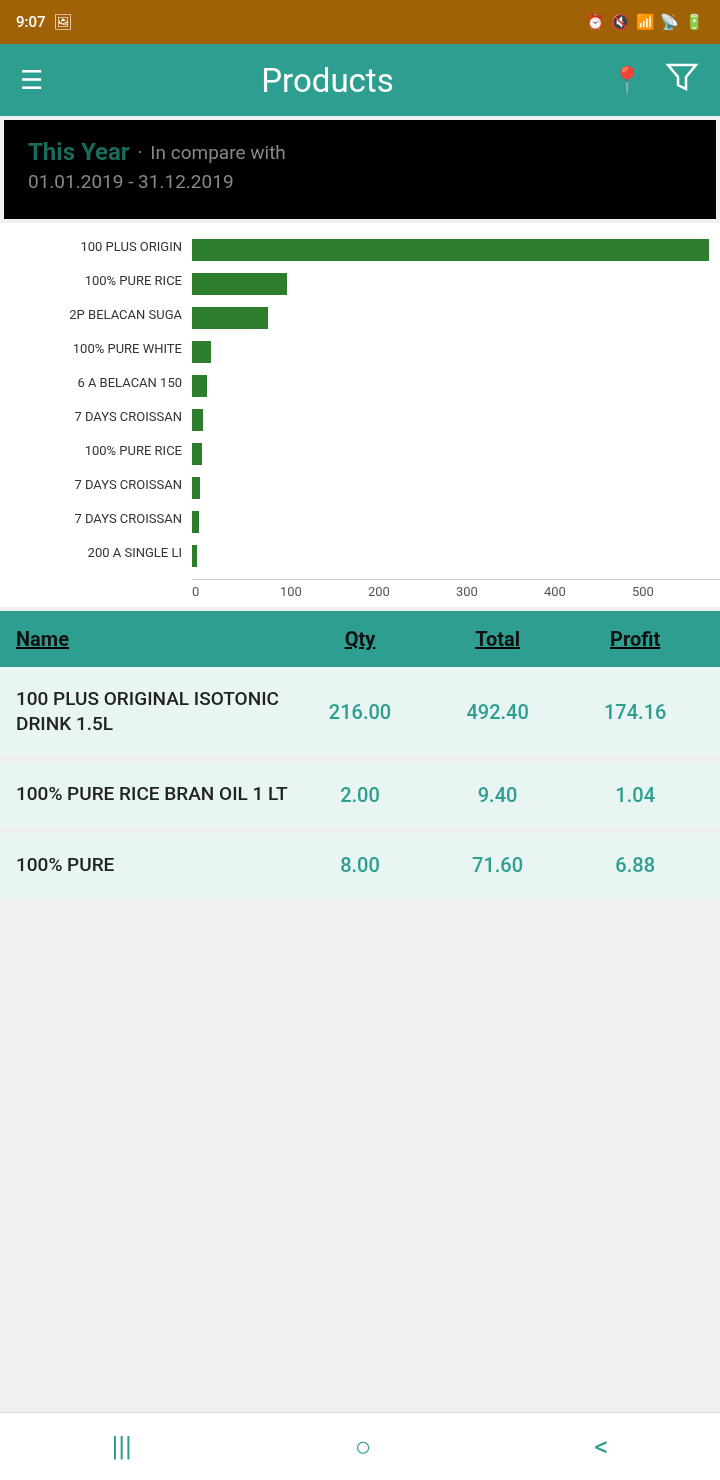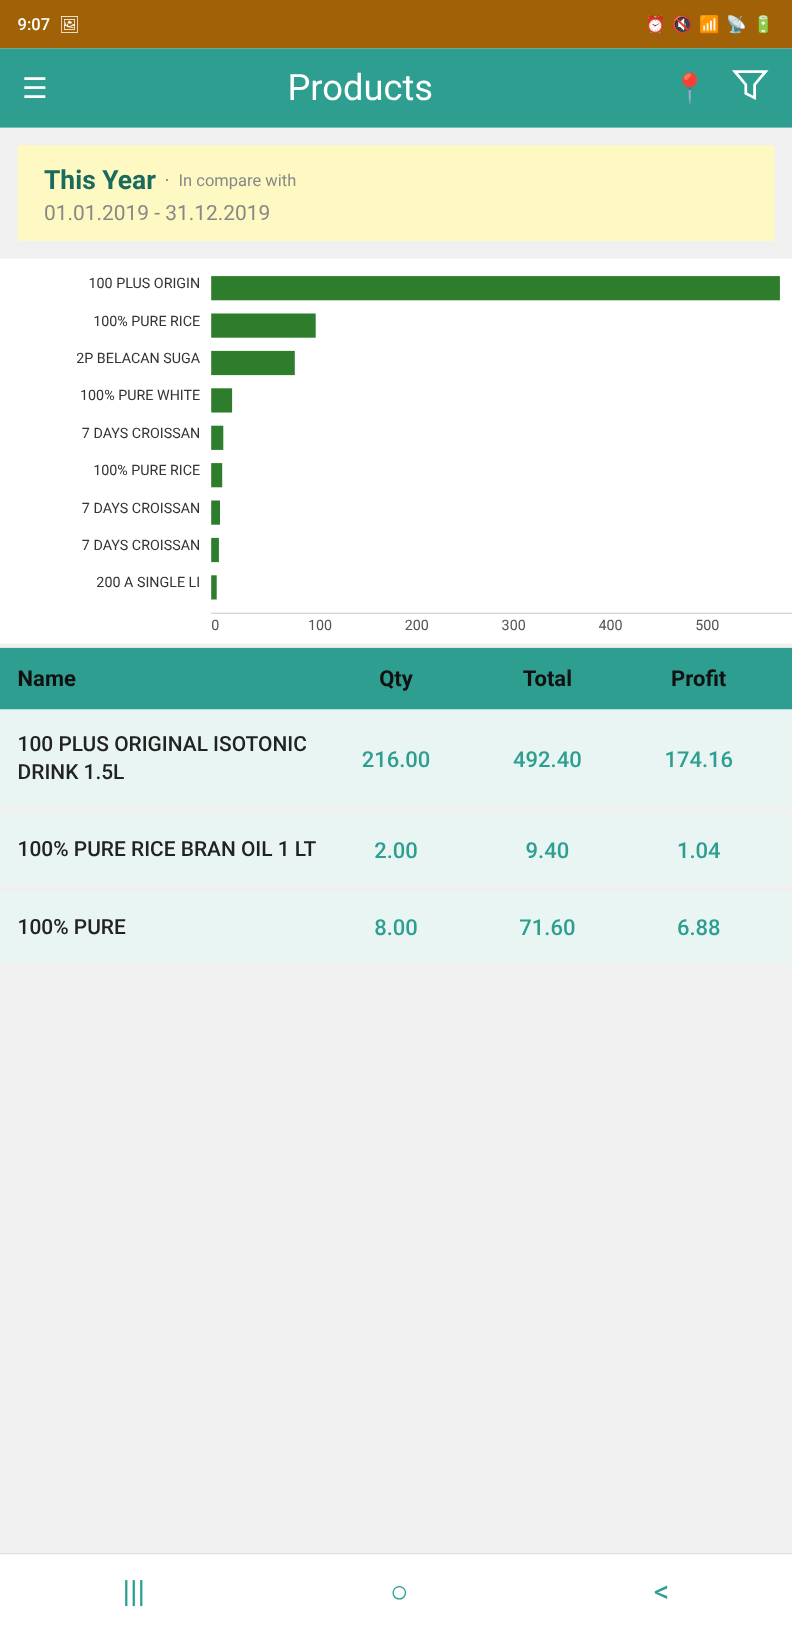--- a/index.html
+++ b/index.html
@@ -44,41 +44,41 @@
       text-align: center;
     }
     .header-icon {
       color: white;
       font-size: 26px;
       cursor: pointer;
     }
 
     
     .date-banner {
-      background: #fef9c3;
-      padding: 18px 24px 14px 24px;
-      margin: 16px;
+      background: #000000;
+      padding: 18px 24px 26px 24px;
+      margin: 4px;
     }
     .date-banner-row1 {
       display: flex;
       align-items: center;
       gap: 8px;
     }
     .date-banner-title {
       color: #1a6b5e;
       font-size: 24px;
       font-weight: bold;
     }
     .date-banner-dot {
       color: #888;
       font-size: 18px;
     }
     .date-banner-compare {
       color: #888;
-      font-size: 15px;
+      font-size: 19px;
     }
     .date-banner-range {
       color: #888;
       font-size: 19px;
       margin-top: 4px;
     }
 
     
     .chart-section {
       background: white;
@@ -129,20 +129,21 @@
 
     
     .table-section {
       margin-top: 4px;
     }
     .table-header {
       background: #2d9e8f;
       display: flex;
       padding: 16px 16px;
       align-items: center;
+      text-decoration: underline;
     }
     .table-header-name {
       flex: 2;
       color: #111;
       font-size: 20px;
       font-weight: bold;
     }
     .table-header-qty,
     .table-header-total,
     .table-header-profit {
@@ -250,20 +251,26 @@
       <div class="chart-row">
         <div class="chart-label">2P BELACAN SUGA</div>
         <div class="chart-bar-area">
           <div class="chart-bar" style="width: 14.4%;"></div>
         </div>
       </div>
       <div class="chart-row">
         <div class="chart-label">100% PURE WHITE</div>
         <div class="chart-bar-area">
           <div class="chart-bar" style="width: 3.6%;"></div>
+        </div>
+      </div>
+      <div class="chart-row">
+        <div class="chart-label">6 A BELACAN 150</div>
+        <div class="chart-bar-area">
+          <div class="chart-bar" style="width: 2.8%;"></div>
         </div>
       </div>
       <div class="chart-row">
         <div class="chart-label">7 DAYS CROISSAN</div>
         <div class="chart-bar-area">
           <div class="chart-bar" style="width: 2%;"></div>
         </div>
       </div>
       <div class="chart-row">
         <div class="chart-label">100% PURE RICE</div>

